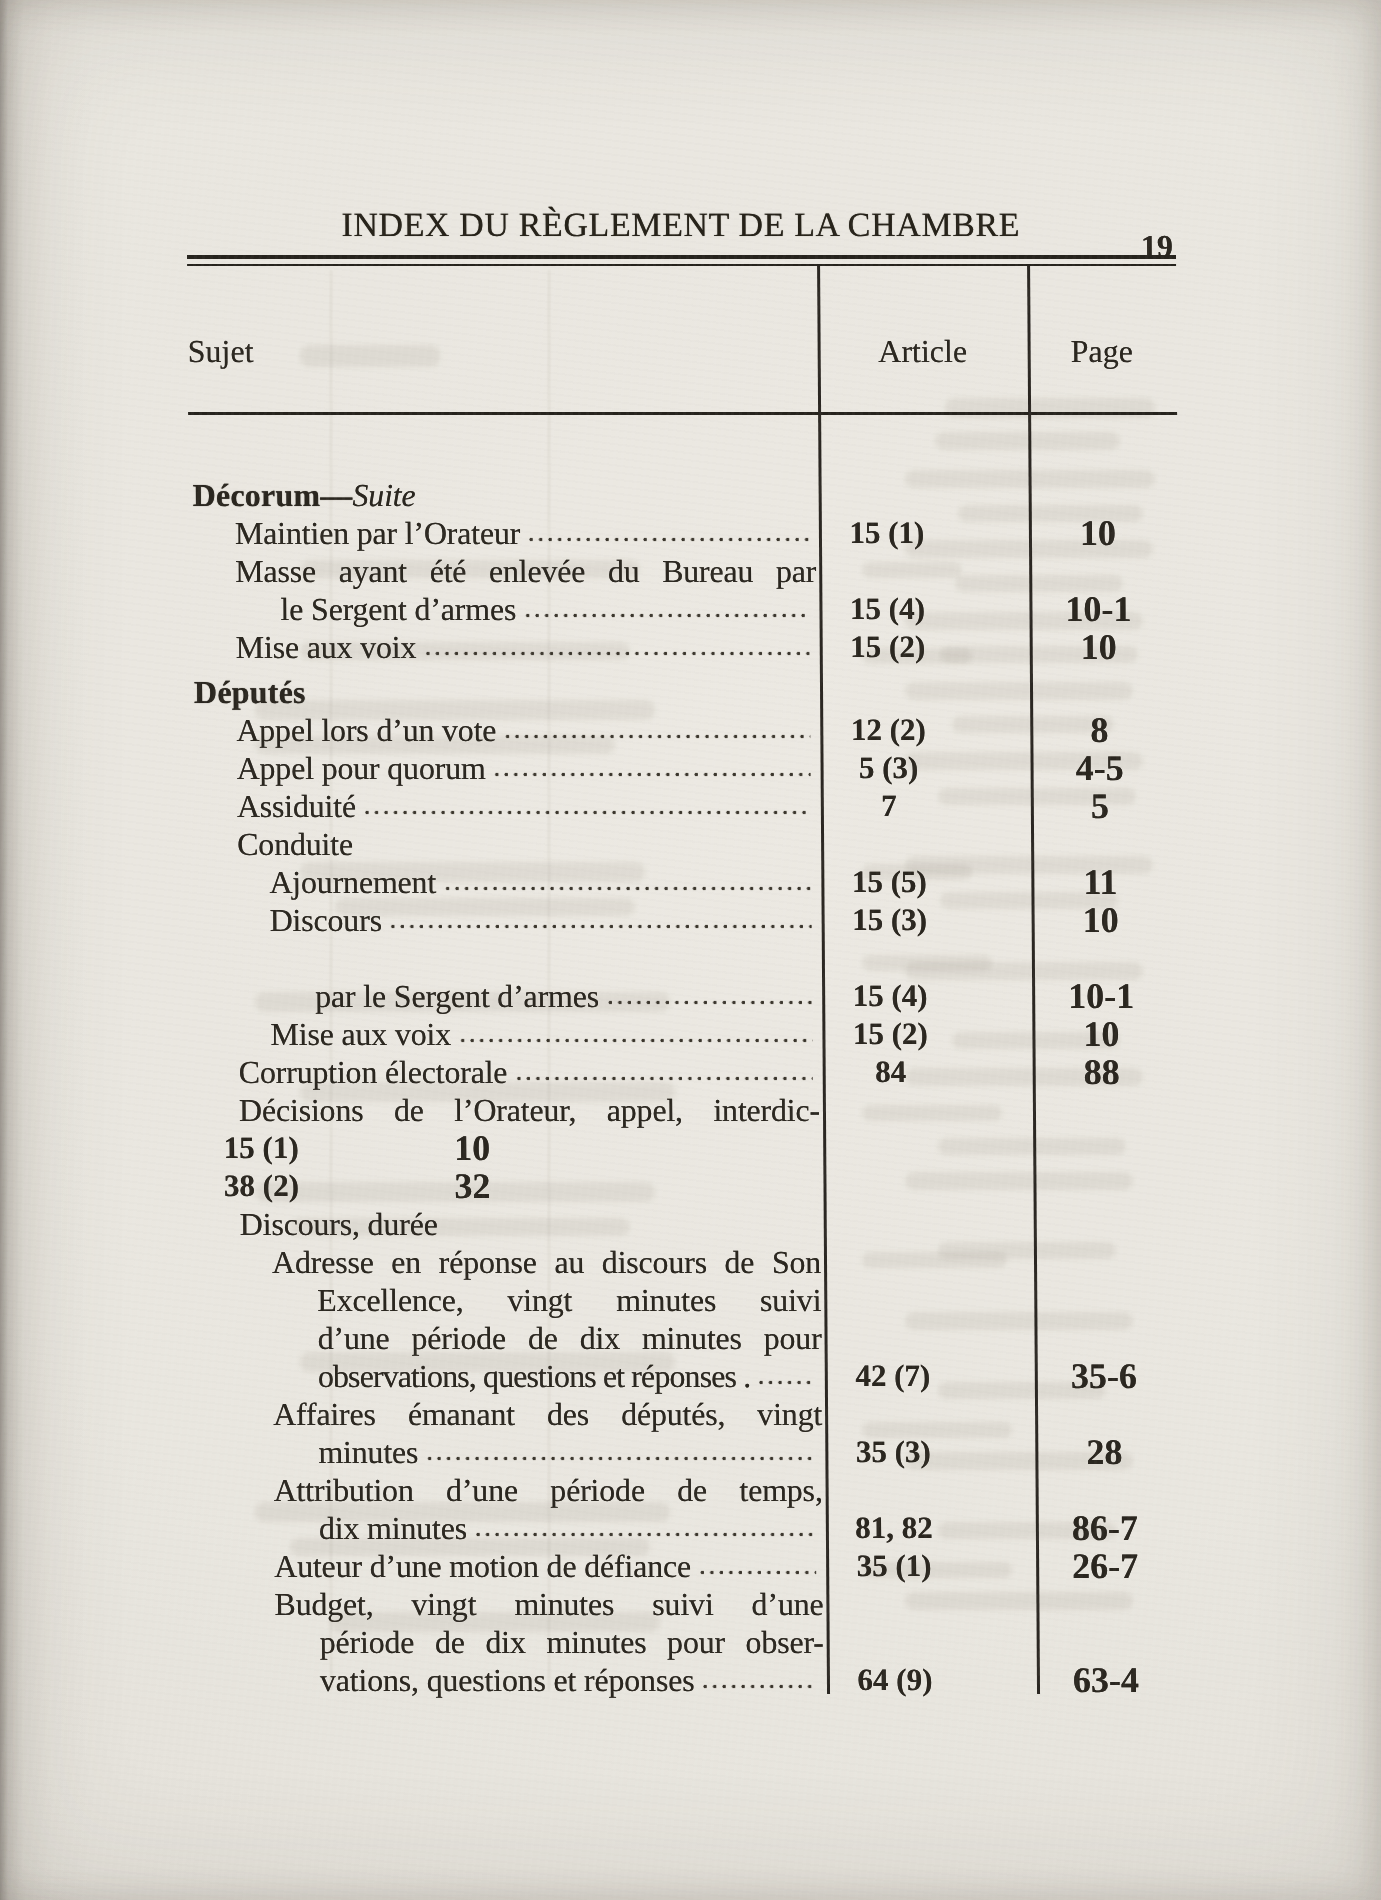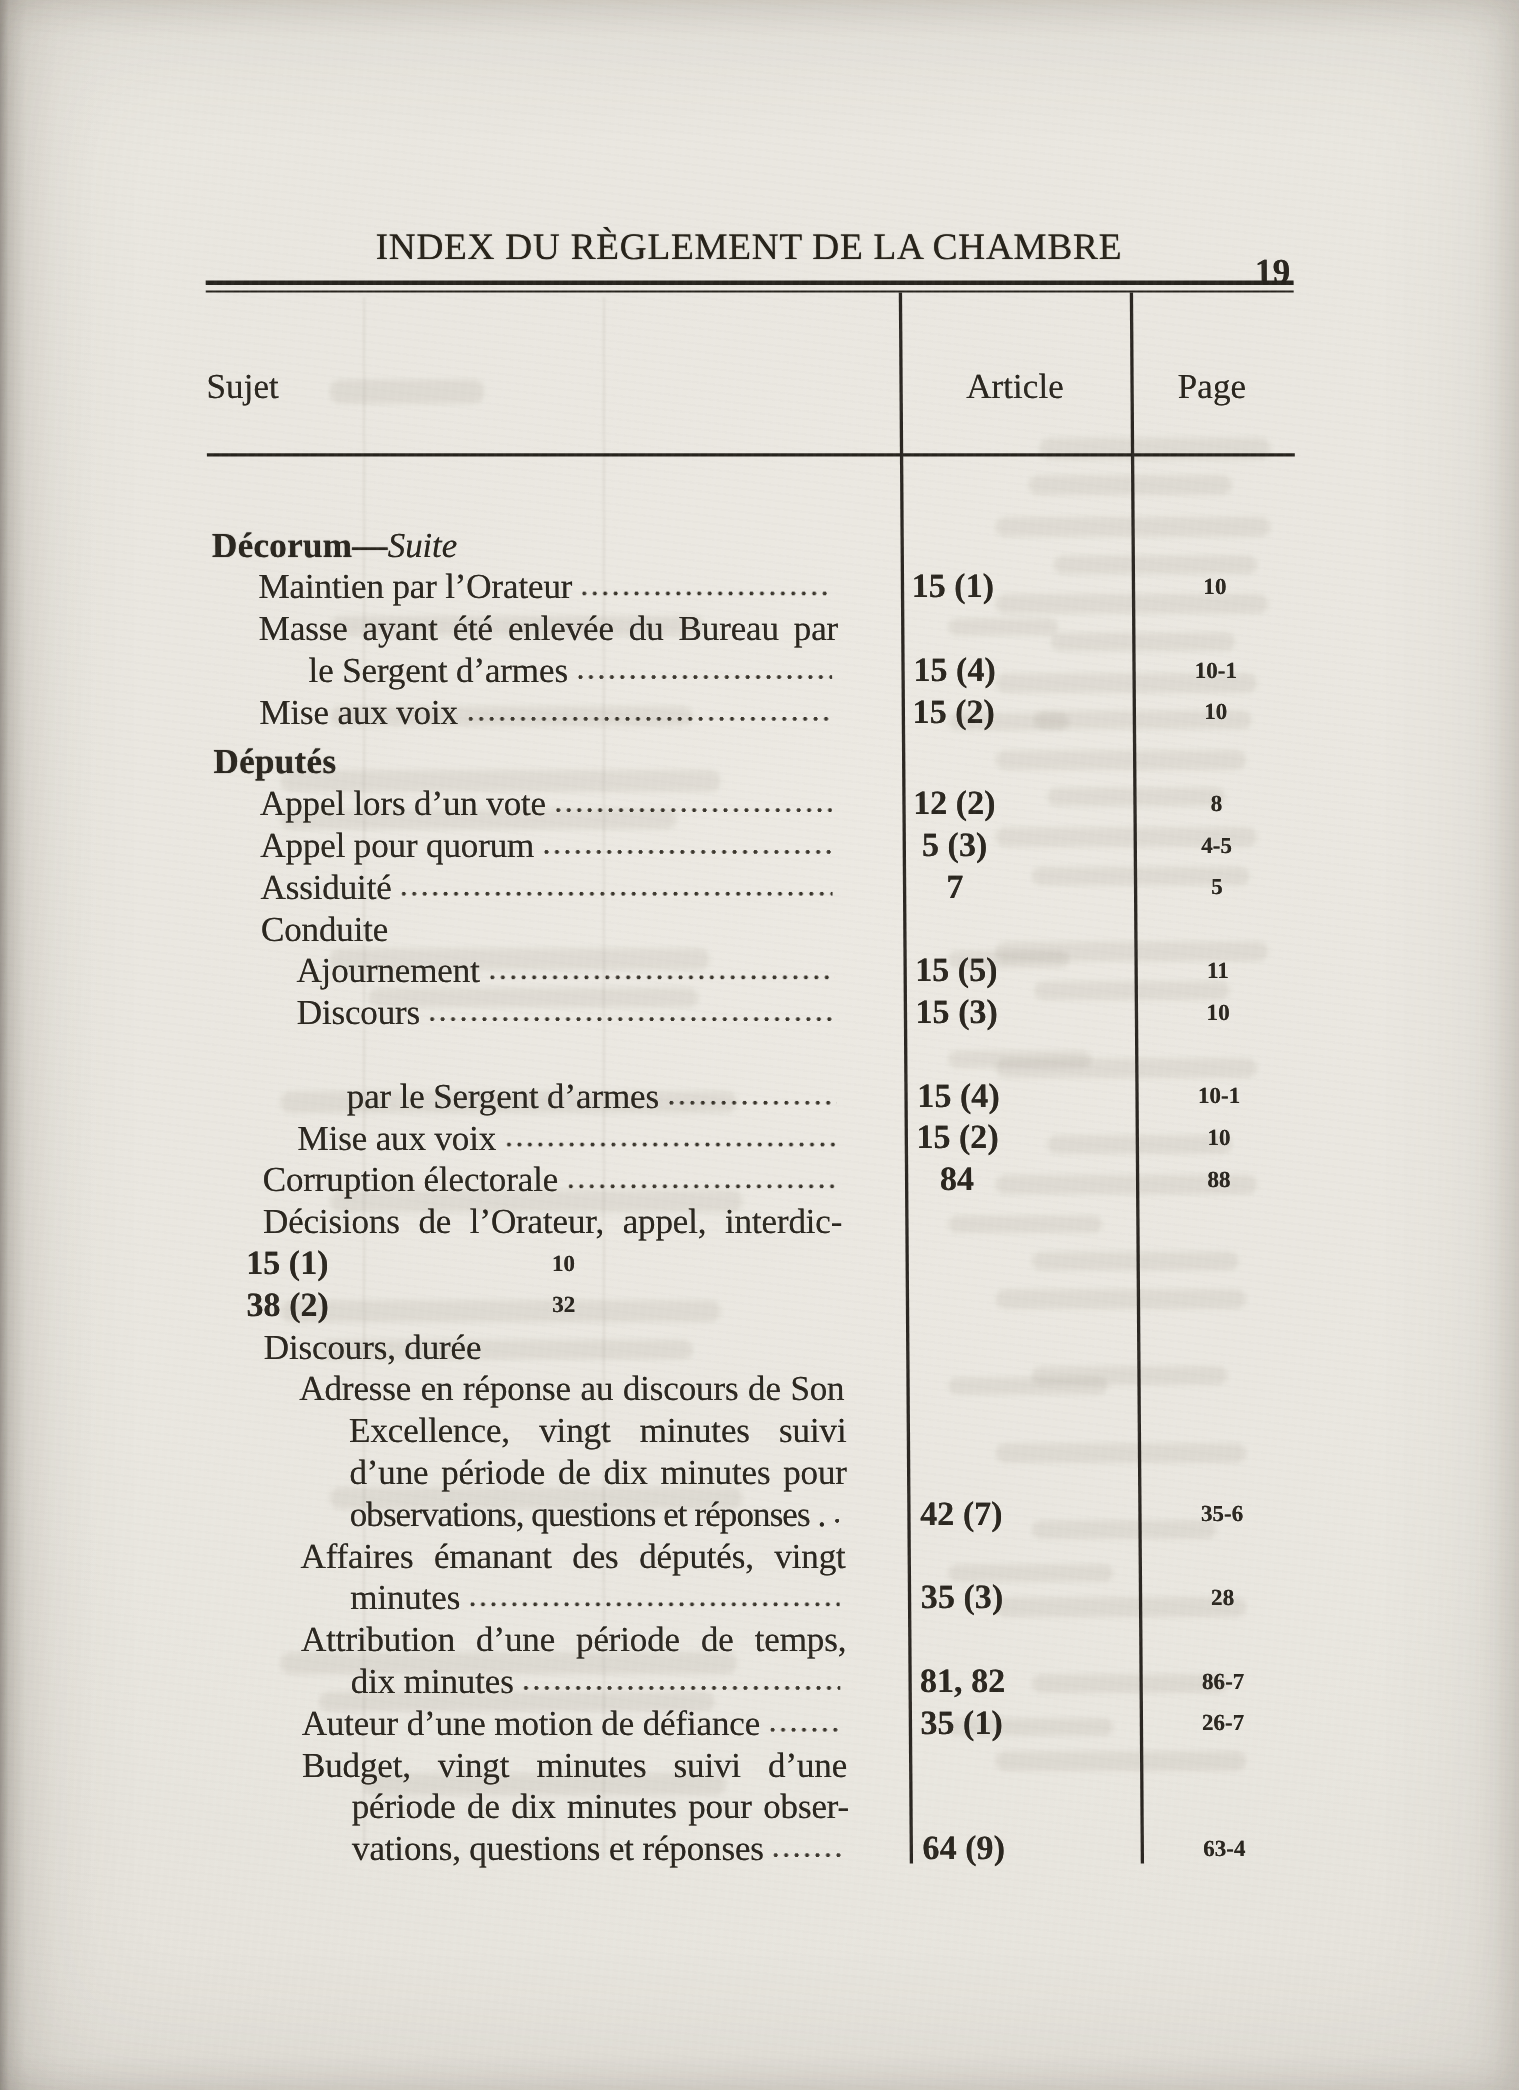--- a/index.html
+++ b/index.html
@@ -34,38 +34,38 @@
   .vrule{position:absolute; width:3px; top:266px; height:1428px; background:#2b2722;}
   .v1{left:817px;} .v2{left:1027px;}
 
   .colhead{position:absolute; top:332px; left:187px; width:988px; height:38px; line-height:38px; display:flex;}
   .ch{font-size:32px; text-shadow:0 0 0.6px rgba(42,38,31,0.75);}
   .c1h{width:630px; text-align:left;}
   .c2h{width:210px; text-align:center;}
   .c3h{width:148px; text-align:center;}
 
   .tbody{position:absolute; top:476px; left:187px; width:988px;}
-  .row{display:flex; height:38px; line-height:38px;gap:40px;}
+  .row{display:flex; height:38px; line-height:38px;}
   .row.sp{margin-top:7px;}
   .c1{width:630px; box-sizing:border-box; padding-right:3px; display:flex; align-items:baseline;
       overflow:hidden; font-size:32px; letter-spacing:-0.2px;}
   .l0{padding-left:4px;} .l1{padding-left:46px;} .l1c{padding-left:91px;}
   .l2{padding-left:78px;} .l2c{padding-left:123px;}
   .t{white-space:nowrap; text-shadow:0 0 0.6px rgba(42,38,31,0.75);font-family:Liberation Serif, serif;}
   .t.j{flex:1 1 auto; white-space:normal; text-align:justify; text-align-last:justify;}
   .t.tight{letter-spacing:-0.9px;}
   .hb{font-weight:700; font-size:32px; letter-spacing:0.2px; text-shadow:0 0 0.8px rgba(42,38,31,0.9);}
   .hi{font-style:italic; font-size:32px; text-shadow:0 0 0.6px rgba(42,38,31,0.75);}
   .leader{flex:1 1 0; min-width:0; align-self:flex-end; height:5px; margin:0 7px 10px 9px;
     background-image:radial-gradient(circle at 2.2px 2.5px, #3a352c 1.6px, rgba(0,0,0,0) 2.05px);
     background-size:9.5px 5px; background-repeat:repeat-x;}
   .c2{width:210px; box-sizing:border-box; padding-right:74px; text-align:center;
       font-weight:700; font-size:31px; text-shadow:0 0 0.5px rgba(42,38,31,0.8);}
   .c3{width:148px; box-sizing:border-box; padding-right:10px; text-align:center;
-      font-weight:700; font-size:21px; text-shadow:0 0 0.5px rgba(42,38,31,0.8);}
+      font-weight:700; font-size:36px; text-shadow:0 0 0.5px rgba(42,38,31,0.8);}
 
   .ghost{position:absolute; background:#867f72; opacity:0.12; filter:blur(2.6px); border-radius:9px;}
   .gv{position:absolute; width:2px; background:#8a847a; opacity:0.13; filter:blur(1.2px);}
 </style>
 </head>
 <body>
 
 <div class="page">
   <div class="edge-left"></div>
   <div id="ghosts">

